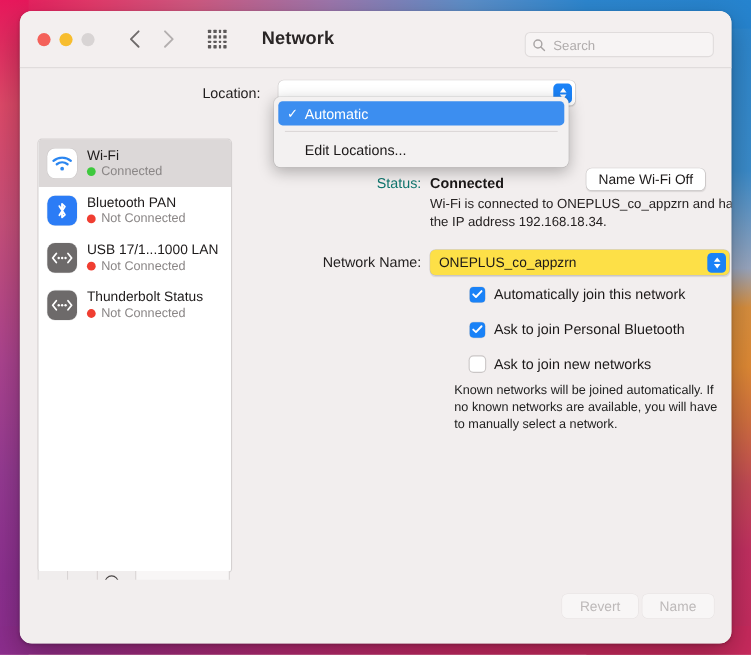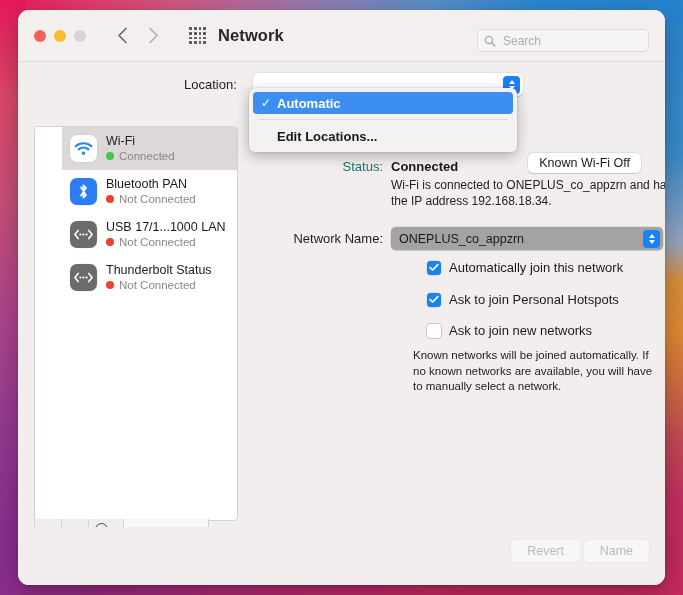--- a/index.html
+++ b/index.html
@@ -139,21 +139,21 @@
     margin-left: 26px;
     width: 17px; height: 17px;
     display: grid;
     grid-template-columns: repeat(4, 1fr);
     grid-template-rows: repeat(4, 1fr);
     gap: 2px;
   }
   .grid-icon i { background: #5d5959; border-radius: 0.5px; display:block; }
 
   #win-title {
-    margin-left: 12px;
+    margin-left: 32px;
     font-size: 16.5px;
     font-weight: bold;
     color: #2a2626;
     letter-spacing: .1px;
   }
 
   #search-box {
     position: absolute;
     right: 16px; top: 19px;
     width: 172px; height: 23px;
@@ -218,21 +218,20 @@
     left: 0; right: 0; top: 102px; bottom: 0;
   }
   #sidebar {
     position: absolute;
     left: 16px; top: 14px;
     width: 175px; height: 393px;
     background: #ffffff;
     border: 1px solid #d5d1d1;
     border-radius: 4px;
     overflow: hidden;
-    padding-left: 27px;
   }
   .svc {
     display: flex;
     align-items: center;
     height: 43px;
     padding-left: 8px;
     box-sizing: border-box;
   }
   .svc.selected { background: #dcd8d8; }
   .svc-icon {
@@ -329,21 +328,21 @@
     font-size: 12px;
     color: #262222;
     line-height: 15.5px;
   }
 
   #netname-label { left: 0; top: 105px; width: 160px; text-align: right; font-size: 13px; color:#201d1d; }
   #netname-popup {
     position: absolute;
     left: 168px; top: 101px;
     width: 272px; height: 23px;
-    background: #a3a3a3;
+    background: #fde047;
     border-radius: 5px;
     box-shadow: 0 0 0 .5px rgba(0,0,0,.14), 0 1px 1px rgba(0,0,0,.10);
     display: flex; align-items: center;
   }
   #netname-popup .val {
     font-size: 12.5px; color: #1c1919; padding-left: 8px;
   }
   #netname-popup .arrowbox {
     position: absolute; right: 3px; top: 2.5px;
     width: 17px; height: 18px;
@@ -428,21 +427,21 @@
     width: 14px;
     font-size: 12px;
     display: inline-block;
     margin-right: 2px;
   }
   .menu-sep {
     height: 1px;
     background: #dcd8d8;
     margin: 5px 10px 5px 10px;
   }
-  .menu-item .lbl { margin-left: 0; font-weight: bold; }
+  .menu-item .lbl { margin-left: 0; }
   .menu-item.indent .lbl { margin-left: 16px; }
 </style>
 </head>
 <body>
 
 <div id="desktop">
   <div id="wall-right"></div>
   <div id="wall-top"></div>
   <div id="wall-left"></div>
   <div id="wall-bottom"></div>
@@ -600,21 +599,21 @@
         </span>
         <span class="mini-chev">⌄</span>
       </div>
       <div class="tb-fill"></div>
     </div>
 
     <div id="pane">
 
       <div class="row" id="status-label">Status:</div>
       <div class="row" id="status-value">Connected</div>
-      <div id="turn-wifi-btn">Known Wi-Fi Off</div>
+      <div id="turn-wifi-btn">Name Wi-Fi Off</div>
       <div id="status-desc">Wi-Fi is connected to ONEPLUS_co_appzrn and has the IP address 192.168.18.34.</div>
 
       <div class="row" id="netname-label">Network Name:</div>
       <div id="netname-popup">
         <span class="val">ONEPLUS_co_appzrn</span>
         <span class="arrowbox">
           <span class="tri-up"></span>
             <span class="tri-down"></span>
         </span>
       </div>
@@ -627,21 +626,21 @@
         </span>
         <span class="check-label">Automatically join this network</span>
       </div>
 
       <div class="check-row" id="cb2">
         <span class="cbox on">
           <svg width="10" height="9" viewBox="0 0 10 9">
               <path d="M1.2 4.6 L3.7 7 L8.8 1.6" fill="none" stroke="#fff" stroke-width="1.7" stroke-linecap="round" stroke-linejoin="round"></path>
             </svg>
         </span>
-        <span class="check-label">Ask to join Personal Hotspots</span>
+        <span class="check-label">Ask to join Personal Bluetooth</span>
       </div>
 
       <div class="check-row" id="cb3">
         <span class="cbox off"></span>
         <span class="check-label">Ask to join new networks</span>
       </div>
 
       <div id="cb-help">Known networks will be joined automatically. If no known networks are available, you will have to manually select a network.</div>
     </div>
 

